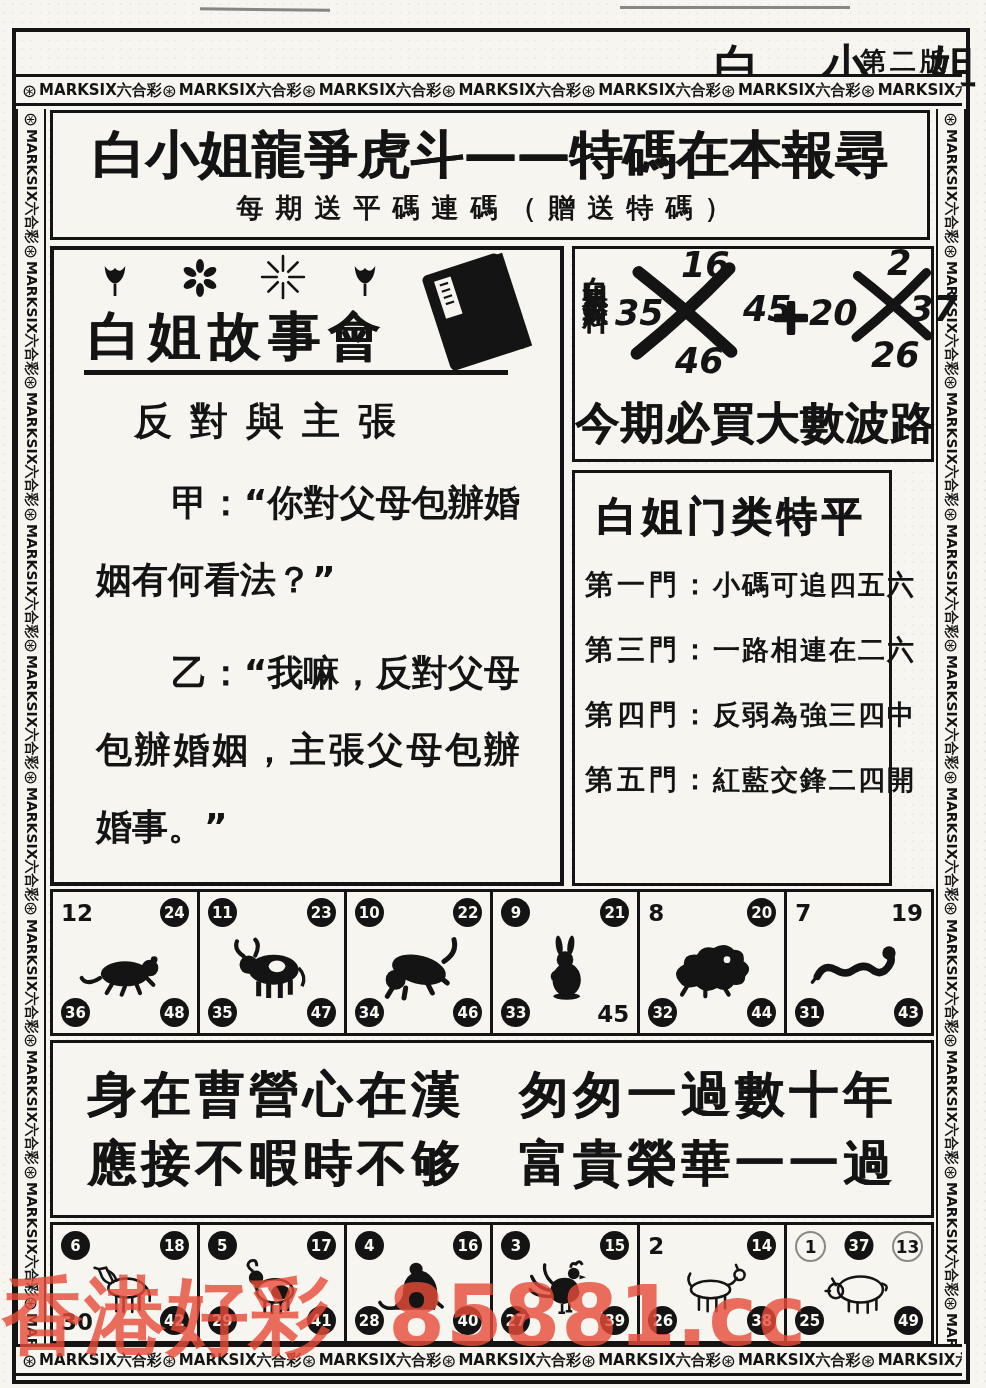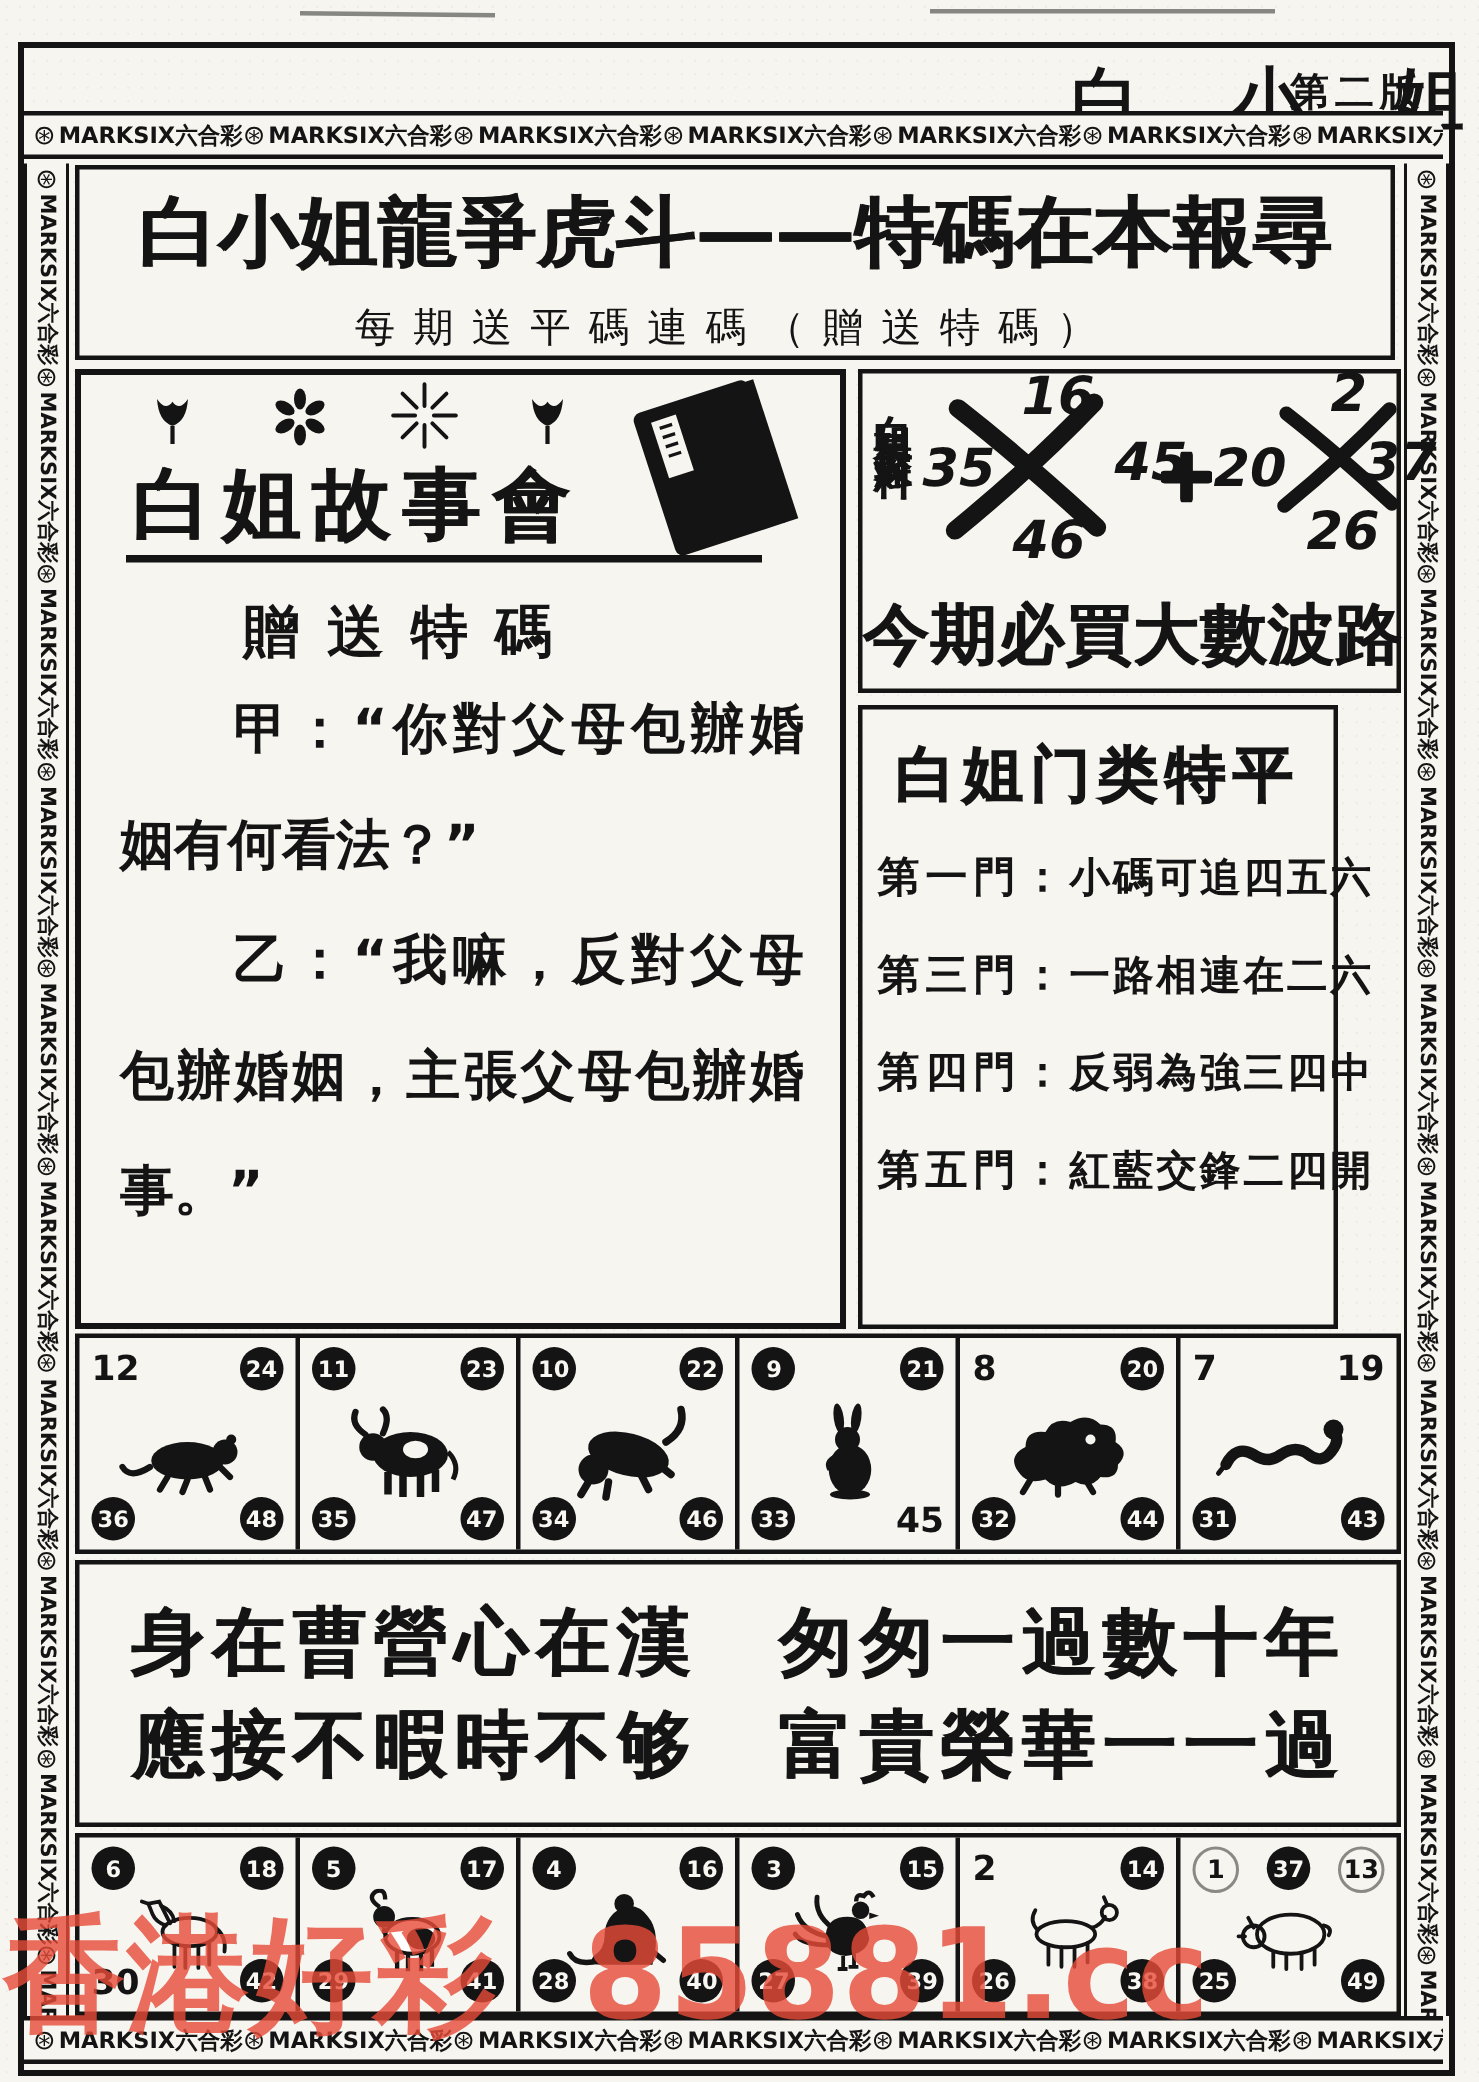--- a/index.html
+++ b/index.html
@@ -30,34 +30,34 @@
   .vstrip.left{left:16px;} .vstrip.right{left:936px;}
   .vstrip .m-unit{writing-mode:vertical-rl;text-orientation:sideways;font-size:14px;}
   .vstrip .m-unit .flower{margin:0 0 2px 0;}
 
   
   .masthead-box{position:absolute;left:50px;top:110px;width:880px;height:130px;
                 border:3px solid #141414;box-sizing:border-box;text-align:center;background:#f6f5f0;}
   .headline{margin-top:8px;font-size:51px;font-weight:900;letter-spacing:0px;
             transform:scaleX(1.04);transform-origin:center;
             text-shadow:1px 0 0 currentColor;white-space:nowrap;}
-  .subhead{margin-top:10px;font-size:27px;font-weight:400;letter-spacing:12px;white-space:nowrap;}
+  .subhead{font-size:27px;font-weight:700;letter-spacing:12px;white-space:nowrap;}
 
   
   .story-box{position:absolute;left:50px;top:246px;width:514px;height:640px;
              border:4px solid #141414;box-sizing:border-box;background:#f6f5f0;}
   .deco{position:absolute;}
   .story-brand{position:absolute;left:34px;top:52px;font-size:52px;font-weight:900;
                letter-spacing:8px;text-shadow:1px 0 0 currentColor;white-space:nowrap;}
   .story-underline{position:absolute;left:30px;top:120px;width:424px;height:5px;background:#141414;}
   .story-title{position:absolute;top:146px;left:0;width:440px;text-align:center;
                font-size:38px;font-weight:700;letter-spacing:18px;white-space:nowrap;}
   .story-body{position:absolute;top:198px;left:26px;right:24px;
               font-size:36px;font-weight:700;line-height:77px;}
-  .story-body p{margin:0;text-indent:2.1em;text-align:justify;}
+  .story-body p{margin:16px;text-indent:2.1em;text-align:justify;}
 
   
   .tips-box{position:absolute;left:572px;top:246px;width:362px;height:216px;
             border:3px solid #141414;box-sizing:border-box;background:#f6f5f0;}
   .tips-vtitle{position:absolute;left:6px;top:8px;writing-mode:vertical-rl;text-orientation:upright;
                font-size:25px;font-weight:900;letter-spacing:6px;line-height:1.05;
                text-shadow:1px 0 0 currentColor;}
   .tips-canvas{position:absolute;left:44px;top:2px;right:2px;height:150px;}
   .tnum{position:absolute;font-size:35px;font-weight:700;font-style:italic;white-space:nowrap;}
   .cross1{position:absolute;left:4px;top:8px;width:122px;height:104px;}
@@ -417,21 +417,21 @@
         <use href="#sym-burst"></use>
       </svg>
     <svg class="deco" style="left:296px;top:12px;width:30px;height:38px;">
         <use href="#sym-tulip"></use>
       </svg>
     <svg class="deco" style="right:-4px;top:0px;width:170px;height:130px;">
         <use href="#sym-book"></use>
       </svg>
     <div class="story-brand">白姐故事會</div>
     <div class="story-underline"></div>
-    <div class="story-title">贈送特碼</div>
+    <div class="story-title">反對與主張</div>
     <div class="story-body">
       <p>甲：“你對父母包辦婚姻有何看法？”</p>
       <p>乙：“我嘛，反對父母包辦婚姻，主張父母包辦婚事。”</p>
     </div>
   </div>
 
   <div class="tips-box">
     <div class="tips-vtitle">白姐最后深料</div>
     <div class="tips-canvas">
       <svg class="cross1">

